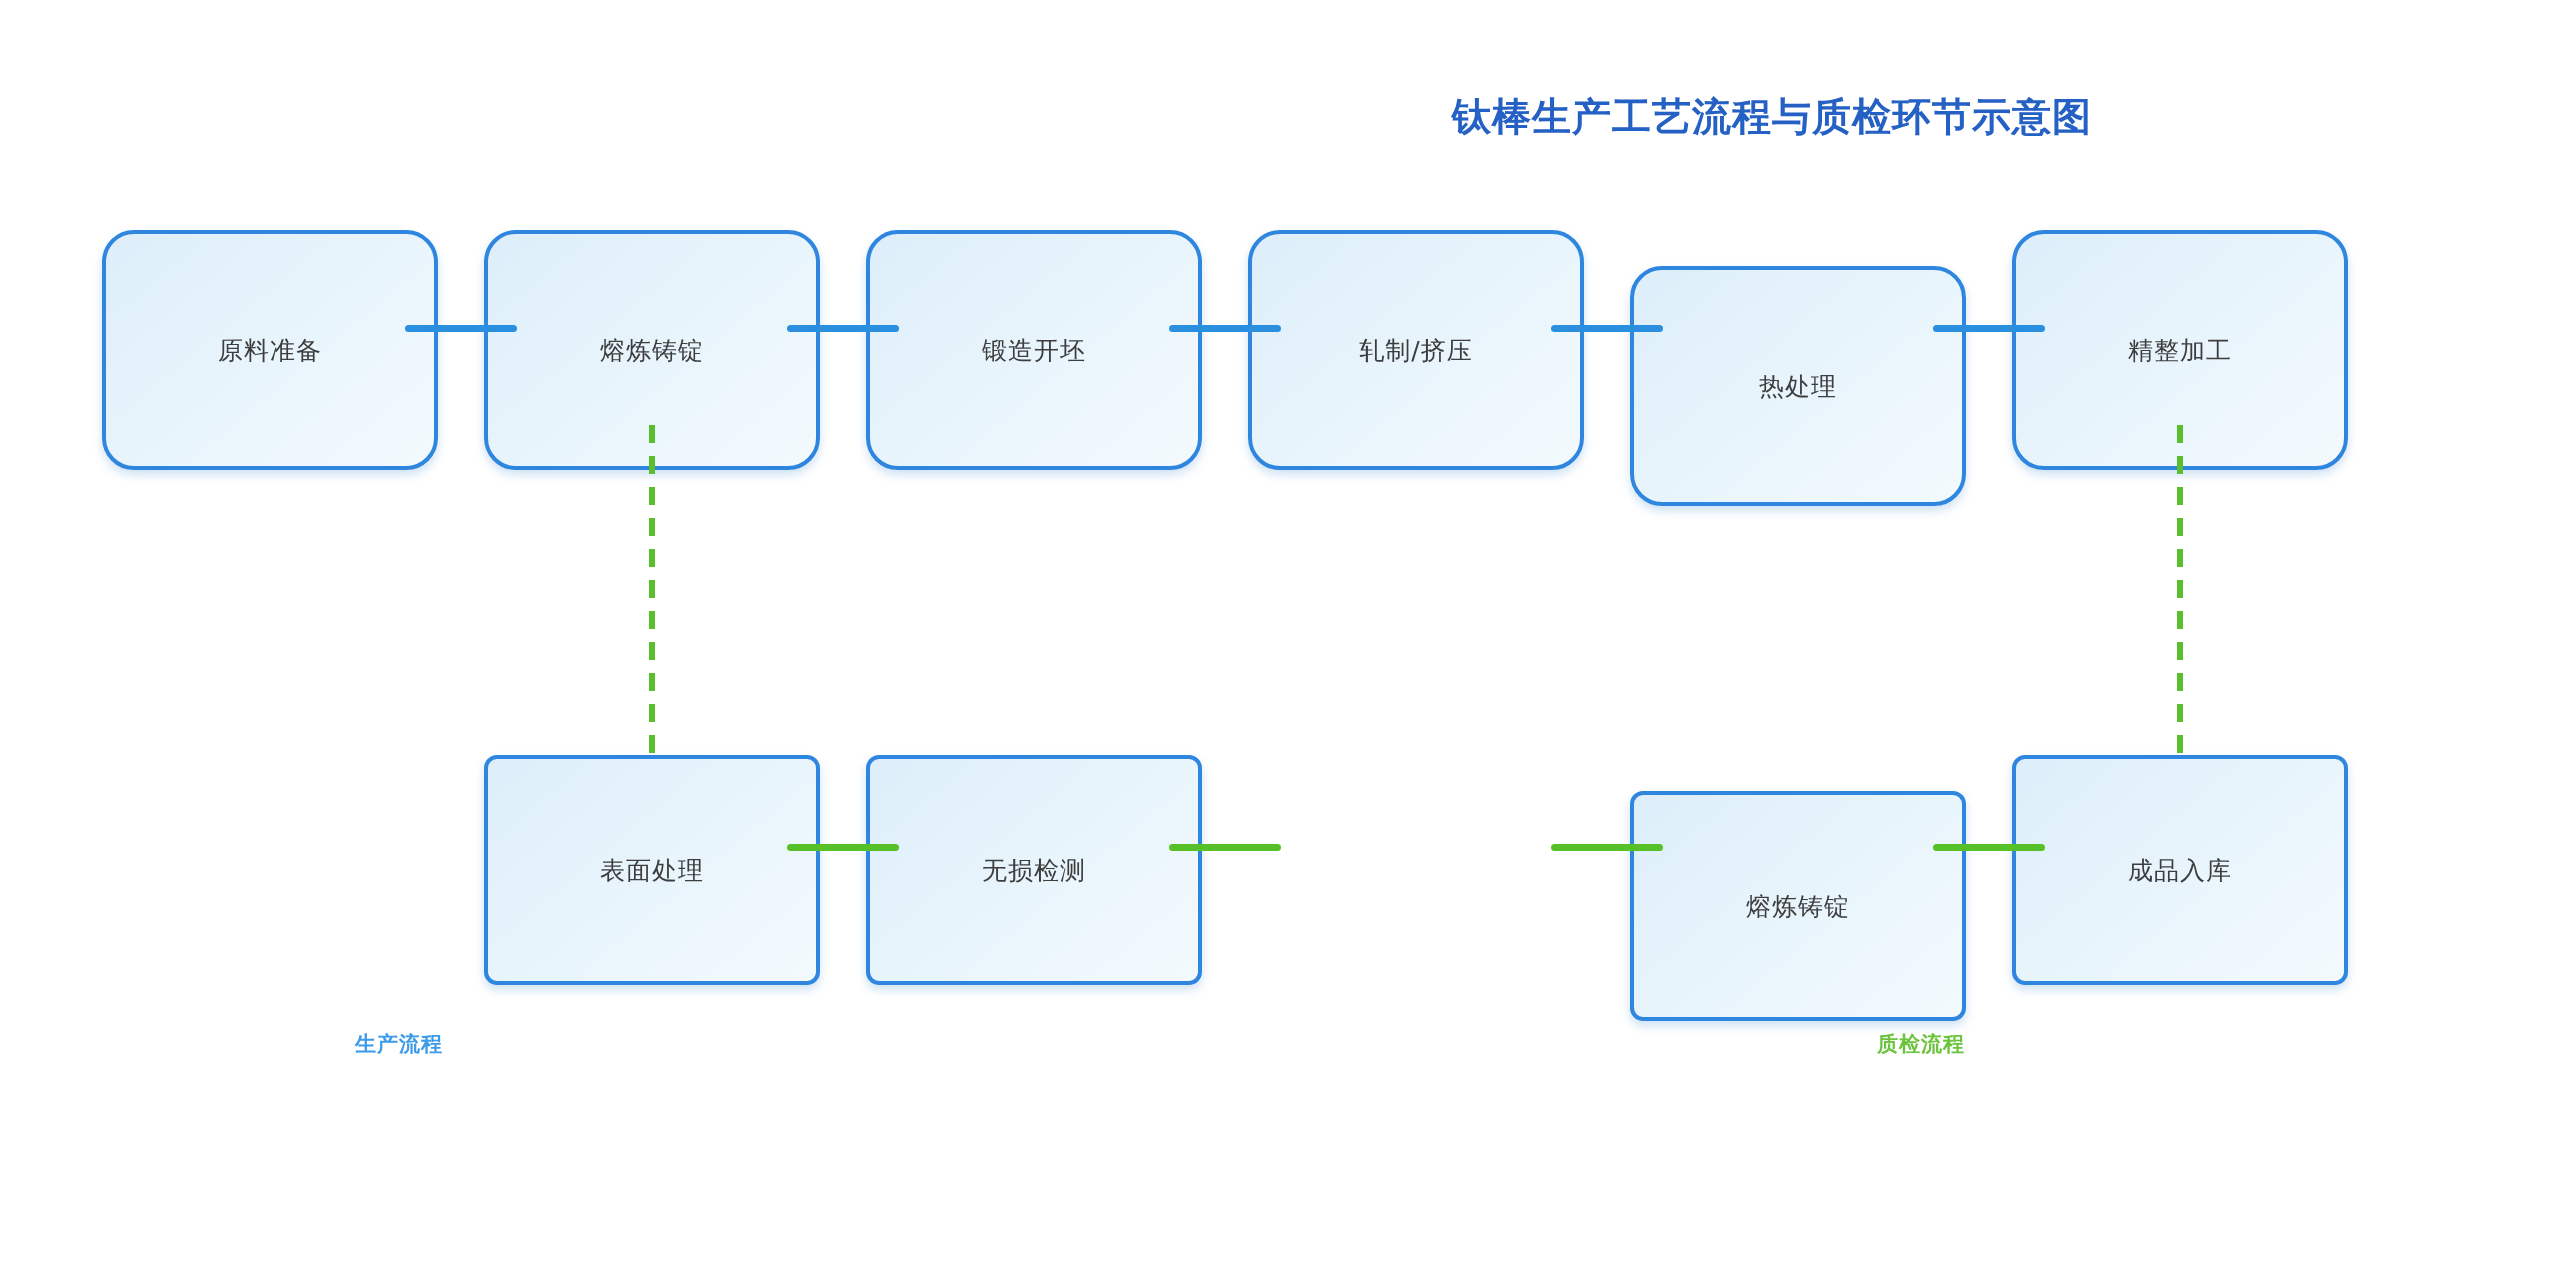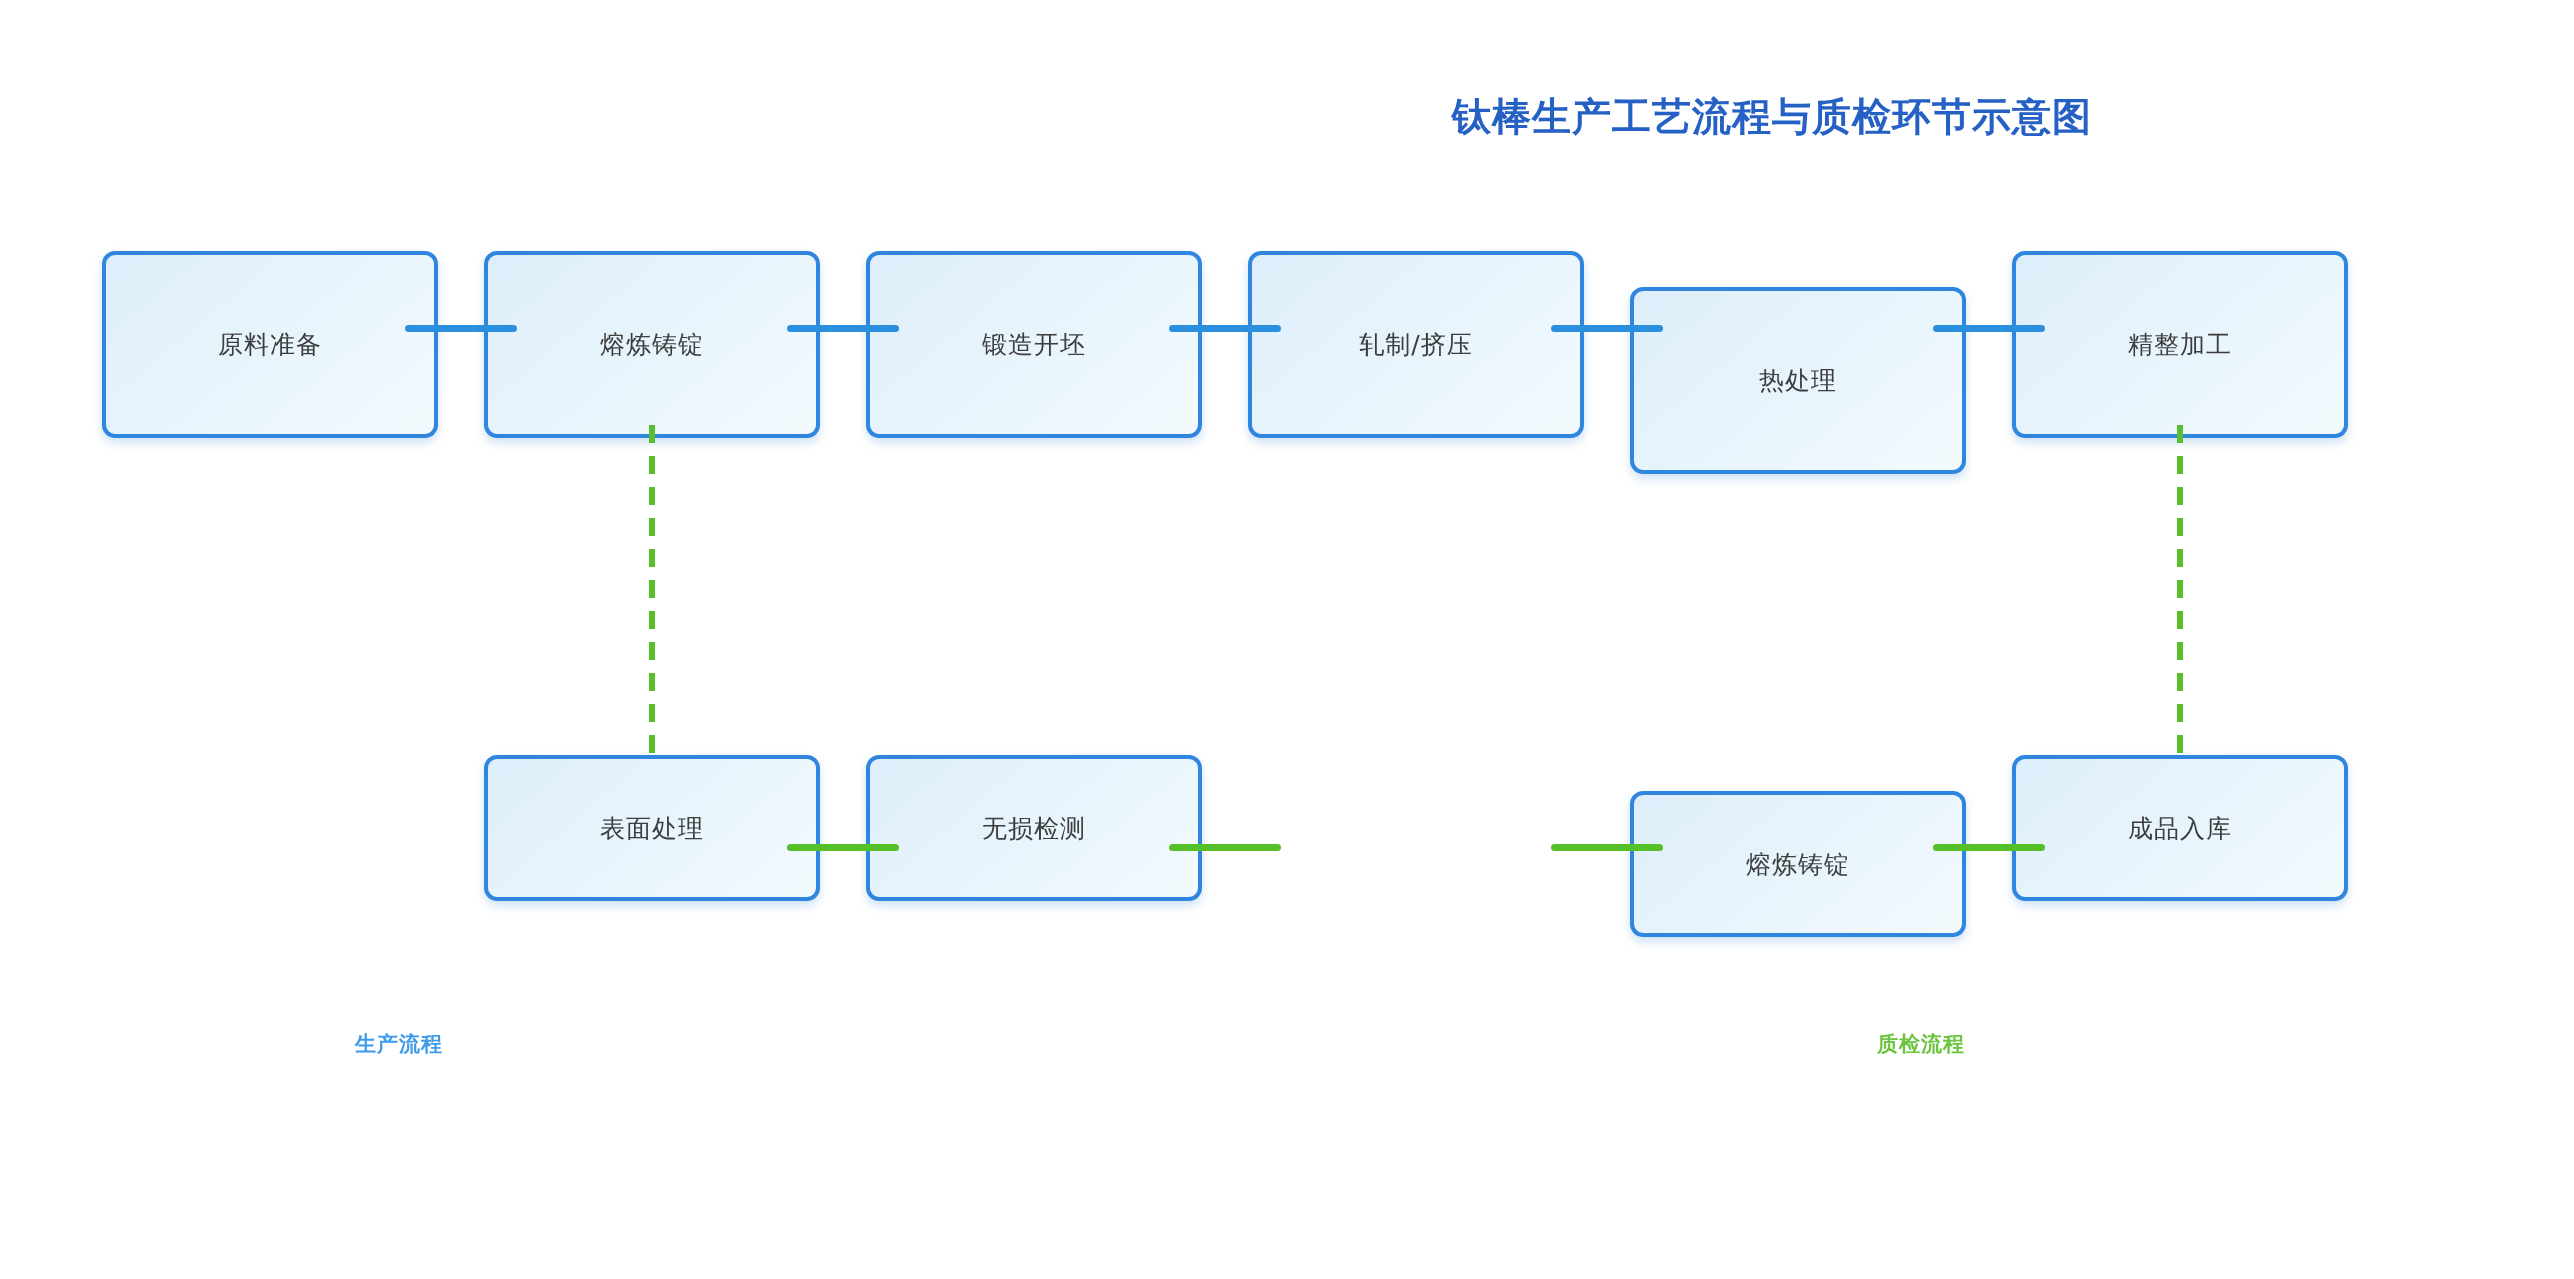--- a/index.html
+++ b/index.html
@@ -31,22 +31,22 @@
     width: 336px;
     box-sizing: border-box;
     border: 4px solid #2f86de;
     border-radius: 13px;
     background: linear-gradient(140deg, #ddeefa 0%, #e9f5fc 55%, #f3fafe 100%);
     box-shadow: 0 5px 10px rgba(96, 160, 220, 0.30);
     display: flex;
     align-items: center;
     justify-content: center;
   }
-  .row-top    { top: 251px; height: 187px; }
-  .row-bottom { top: 755px; height: 146px; }
+  .row-top    { top: 230px; height: 240px; border-radius: 32px; }
+  .row-bottom { top: 755px; height: 230px; }
   .c1 { left: 102px; }
   .c2 { left: 484px; }
   .c3 { left: 866px; }
   .c4 { left: 1248px; text-align: center; }
   .c5 { left: 1630px; margin-top: 36px; }
   .c6 { left: 2012px; }
   .box-label {
     font-size: 25px;
     font-weight: 500;
     color: #3d3d3d;

